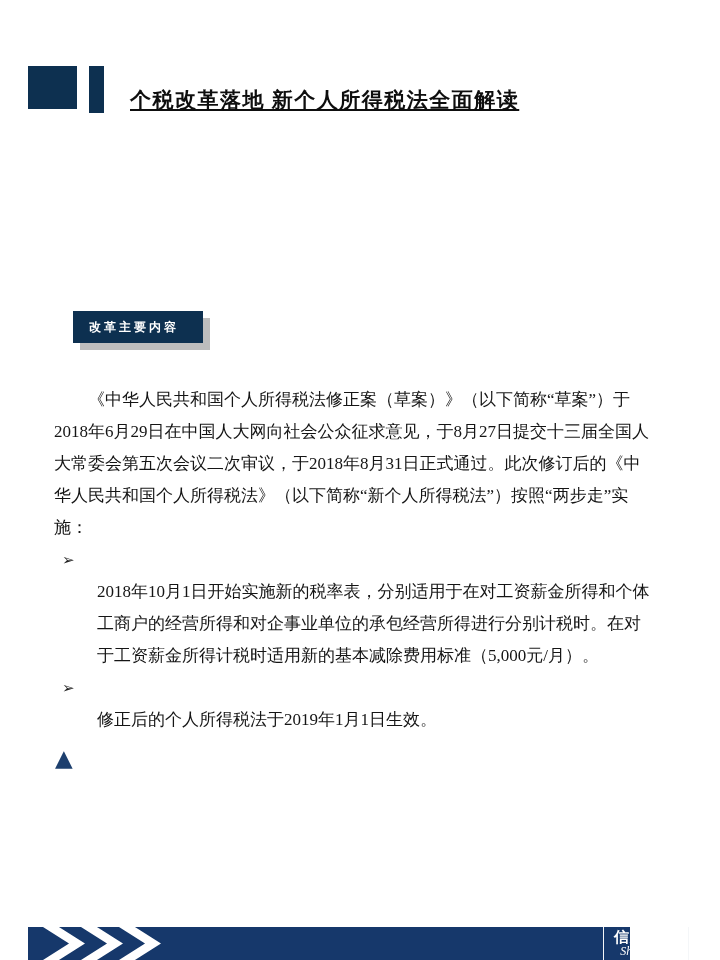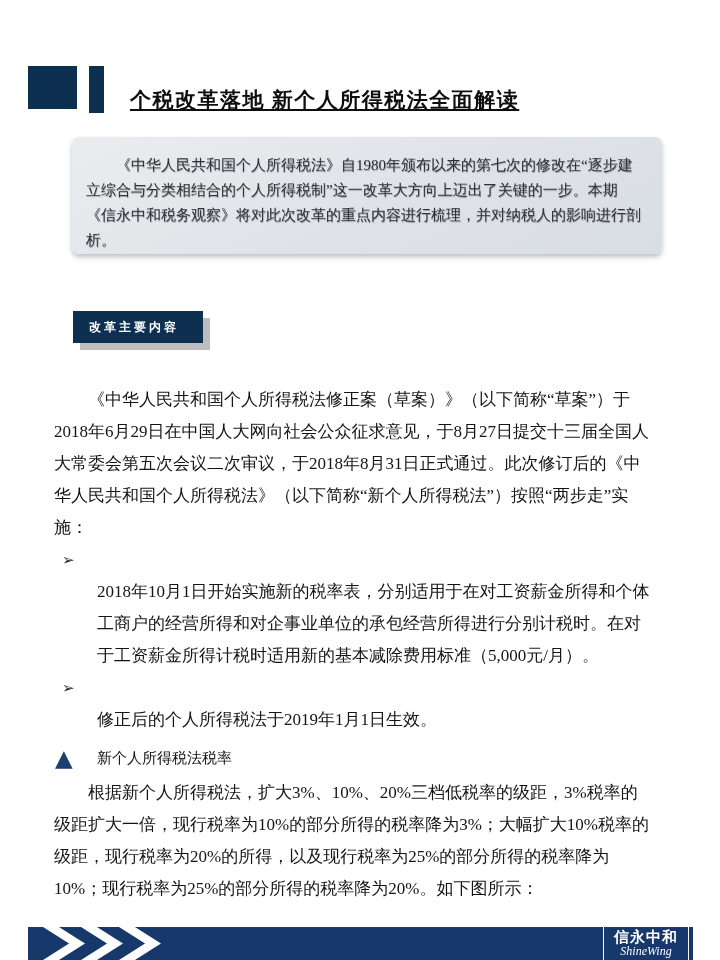--- a/index.html
+++ b/index.html
@@ -49,22 +49,23 @@
   .bullet-text { flex:1;margin-top:32px; }
 
   .subsection-head { display:flex; margin-top:6px; }
   .tri-cell { flex:0 0 43px; width:43px; box-sizing:border-box; padding-left:1px; }
   .tri-glyph { font-size:23px; line-height:32px; color:#1d3f6e; font-family:"DejaVu Sans",sans-serif; }
   .subsection-label { font-size:15px; color:#111; }
   .para-sub { margin:0; text-indent:2em; }
 
   
   .footer-bar {
-    position:absolute; left:28px; top:927px; width:665px; height:33px;
+    position:absolute; left:28px; top:927px; width:570px; height:33px;
     background:#16386b;
+    padding-left:32px;
   }
   .chevron {
     position:absolute; top:0; width:42px; height:33px; background:#ffffff;
     clip-path:polygon(0 0, 38% 0, 100% 50%, 38% 100%, 0 100%, 62% 50%);
   }
   .chevron.c1 { left:15px; }
   .chevron.c2 { left:53px; }
   .chevron.c3 { left:91px; }
   .logo-box {
     position:absolute; left:575px; top:0; width:86px; height:33px; box-sizing:border-box;
@@ -77,46 +78,41 @@
 </style>
 </head>
 <body>
 
 <div class="page">
 
   <div class="title-square-big"></div>
   <div class="title-square-thin"></div>
   <h1 class="page-title">个税改革落地 新个人所得税法全面解读</h1>
 
-  <div class="intro-box">
-    <p class="intro-text">《中华人民共和国个人所得税法》自1980年颁布以来的第七次的修改在“逐步建立综合与分类相结合的个人所得税制”这一改革大方向上迈出了关键的一步。本期《信永中和税务观察》将对此次改革的重点内容进行梳理，并对纳税人的影响进行剖析。</p>
-  </div>
 
   <div class="section-header">改革主要内容</div>
 
   <div class="content">
     <p class="para">《中华人民共和国个人所得税法修正案（草案）》（以下简称“草案”）于2018年6月29日在中国人大网向社会公众征求意见，于8月27日提交十三届全国人大常委会第五次会议二次审议，于2018年8月31日正式通过。此次修订后的《中华人民共和国个人所得税法》（以下简称“新个人所得税法”）按照“两步走”实施：</p>
 
     <ul class="bullet-list">
       <li class="bullet-item">
         <span class="bullet-marker">➢</span>
         <span class="bullet-text">2018年10月1日开始实施新的税率表，分别适用于在对工资薪金所得和个体工商户的经营所得和对企事业单位的承包经营所得进行分别计税时。在对于工资薪金所得计税时适用新的基本减除费用标准（5,000元/月）。</span>
       </li>
       <li class="bullet-item">
         <span class="bullet-marker">➢</span>
         <span class="bullet-text">修正后的个人所得税法于2019年1月1日生效。</span>
       </li>
     </ul>
 
     <div class="subsection-head">
       <span class="tri-cell"><span class="tri-glyph">▲</span></span>
-      <span class="subsection-label">新个人所得税法税率</span>
     </div>
 
-    <p class="para-sub">根据新个人所得税法，扩大3%、10%、20%三档低税率的级距，3%税率的级距扩大一倍，现行税率为10%的部分所得的税率降为3%；大幅扩大10%税率的级距，现行税率为20%的所得，以及现行税率为25%的部分所得的税率降为10%；现行税率为25%的部分所得的税率降为20%。如下图所示：</p>
   </div>
 
   <div class="footer-bar">
     <span class="chevron c1"></span>
     <span class="chevron c2"></span>
     <span class="chevron c3"></span>
     <div class="logo-box">
       <span class="logo-cn">信永中和</span>
       <span class="logo-en">ShineWing</span>
     </div>

